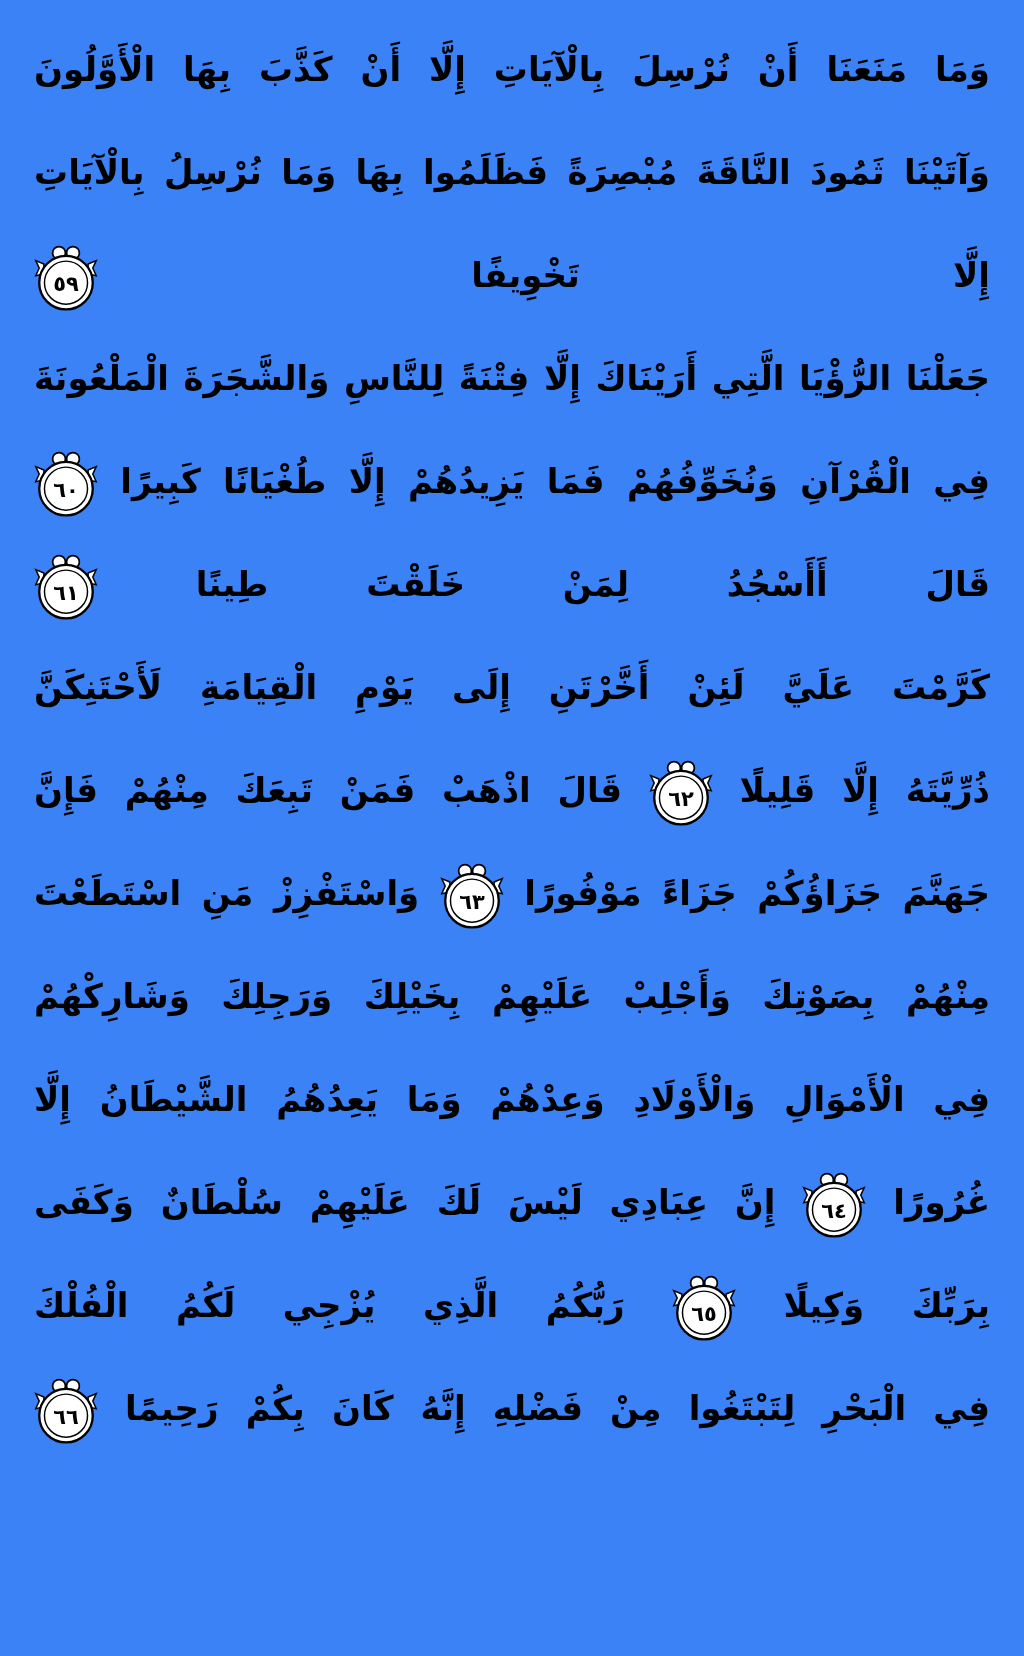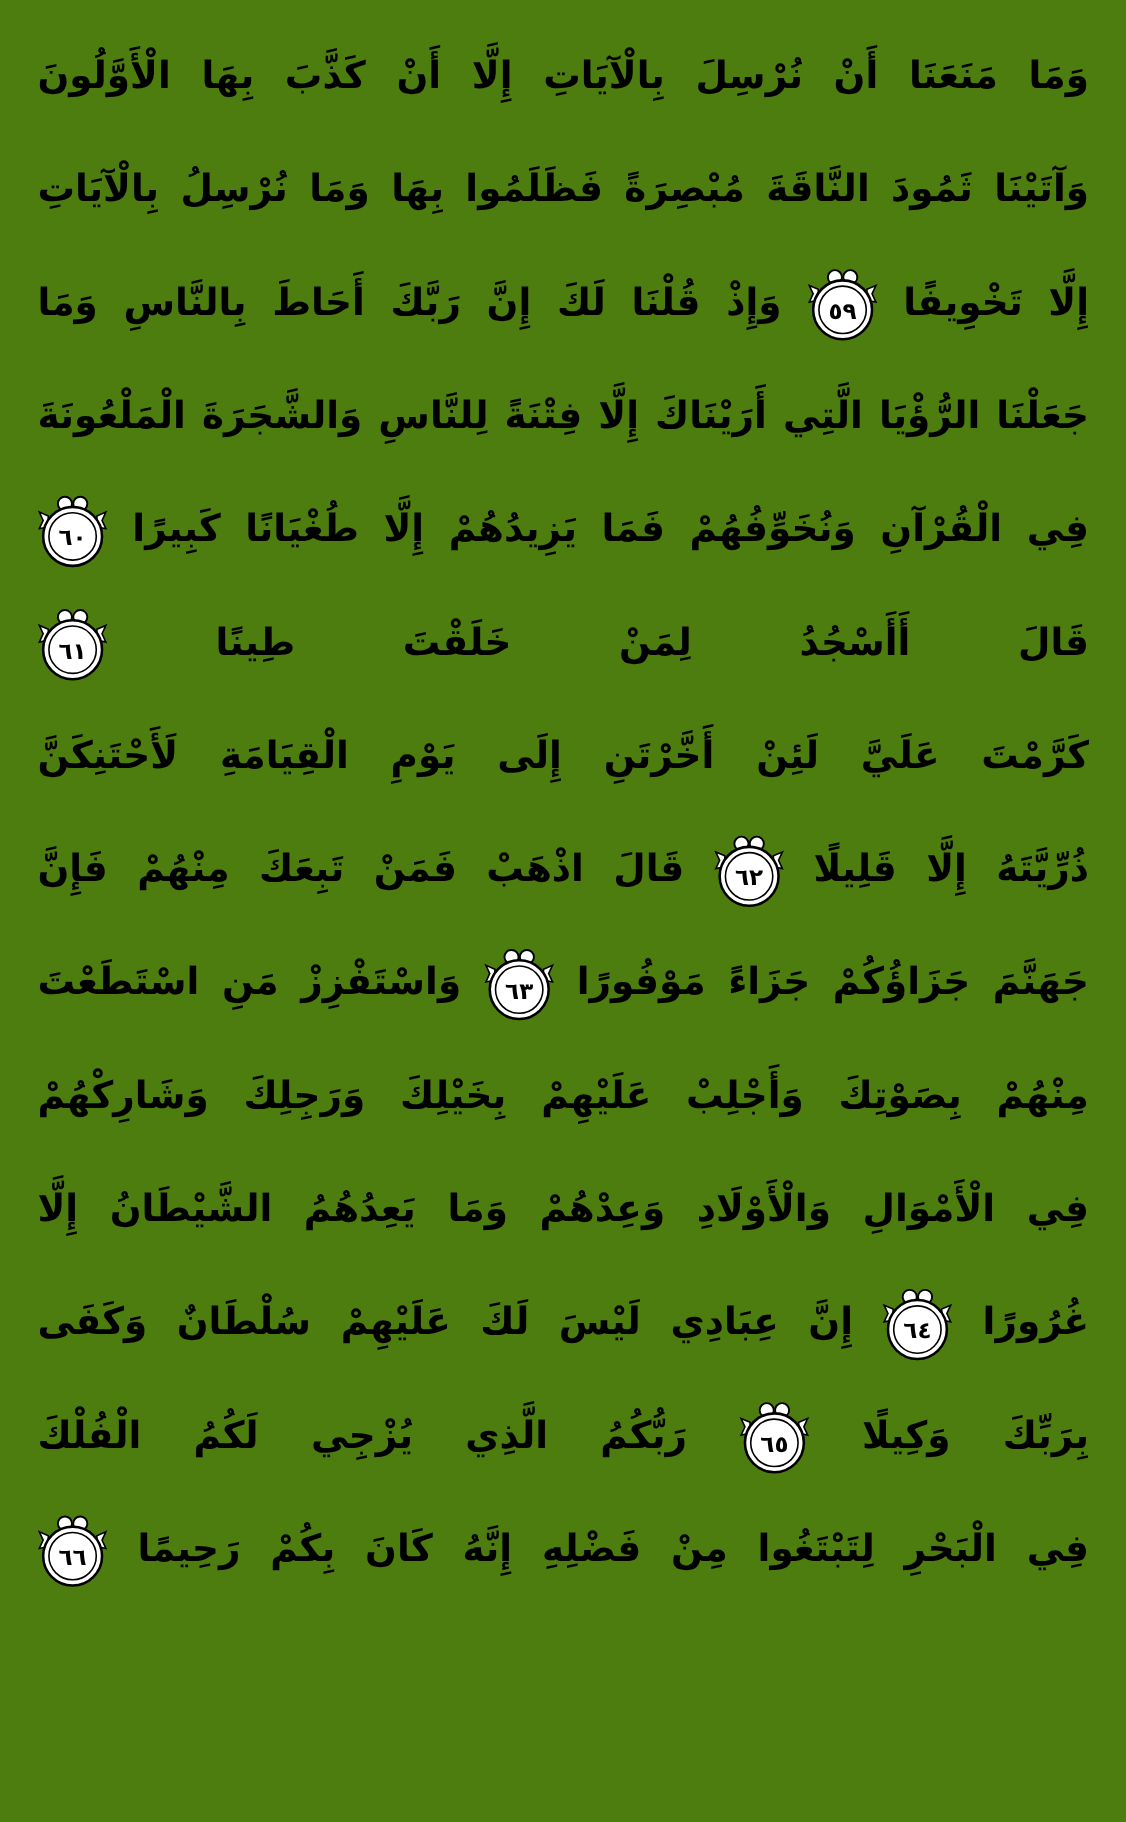--- a/index.html
+++ b/index.html
@@ -8,21 +8,21 @@
     background: #ffffff;
     width: 1024px;
     height: 1656px;
     overflow: hidden;
   }
   .page {
     width: 1024px;
     height: 1656px;
     box-sizing: border-box;
     padding: 18px 34px 0 34px;
-    background: #4d7c0f;
+    background: #3b82f6;
   }
   .line {
     height: 103px;
     line-height: 103px;
     direction: rtl;
     unicode-bidi: embed;
     text-align: justify;
     text-align-last: justify;
     -moz-text-align-last: justify;
     font-family: "DejaVu Sans", sans-serif;
@@ -68,21 +68,20 @@
     <span class="seg">إِلَّا تَخْوِيفًا</span>
     <span class="marker"><svg viewBox="0 0 110 116">
           <circle cx="43" cy="15" r="11" fill="#fff" stroke="#000" stroke-width="3"></circle>
           <circle cx="67" cy="15" r="11" fill="#fff" stroke="#000" stroke-width="3"></circle>
           <path d="M17 34 L3 28 L9 41 L3 54 L17 51 Z" fill="#fff" stroke="#000" stroke-width="2.5"></path>
           <path d="M93 34 L107 28 L101 41 L107 54 L93 51 Z" fill="#fff" stroke="#000" stroke-width="2.5"></path>
           <circle cx="55" cy="66" r="46" fill="#fff" stroke="#000" stroke-width="4"></circle>
           <circle cx="55" cy="66" r="37" fill="#fff" stroke="#000" stroke-width="2.5"></circle>
           <text x="55" y="80" text-anchor="middle" font-size="36">٥٩</text>
         </svg></span>
-    <span class="seg">وَإِذْ قُلْنَا لَكَ إِنَّ رَبَّكَ أَحَاطَ بِالنَّاسِ وَمَا</span>
   </div>
 
   <div class="line">
     <span class="seg">جَعَلْنَا الرُّؤْيَا الَّتِي أَرَيْنَاكَ إِلَّا فِتْنَةً لِلنَّاسِ وَالشَّجَرَةَ الْمَلْعُونَةَ</span>
   </div>
 
   <div class="line">
     <span class="seg">فِي الْقُرْآنِ وَنُخَوِّفُهُمْ فَمَا يَزِيدُهُمْ إِلَّا طُغْيَانًا كَبِيرًا</span>
     <span class="marker"><svg viewBox="0 0 110 116">
           <circle cx="43" cy="15" r="11" fill="#fff" stroke="#000" stroke-width="3"></circle>

